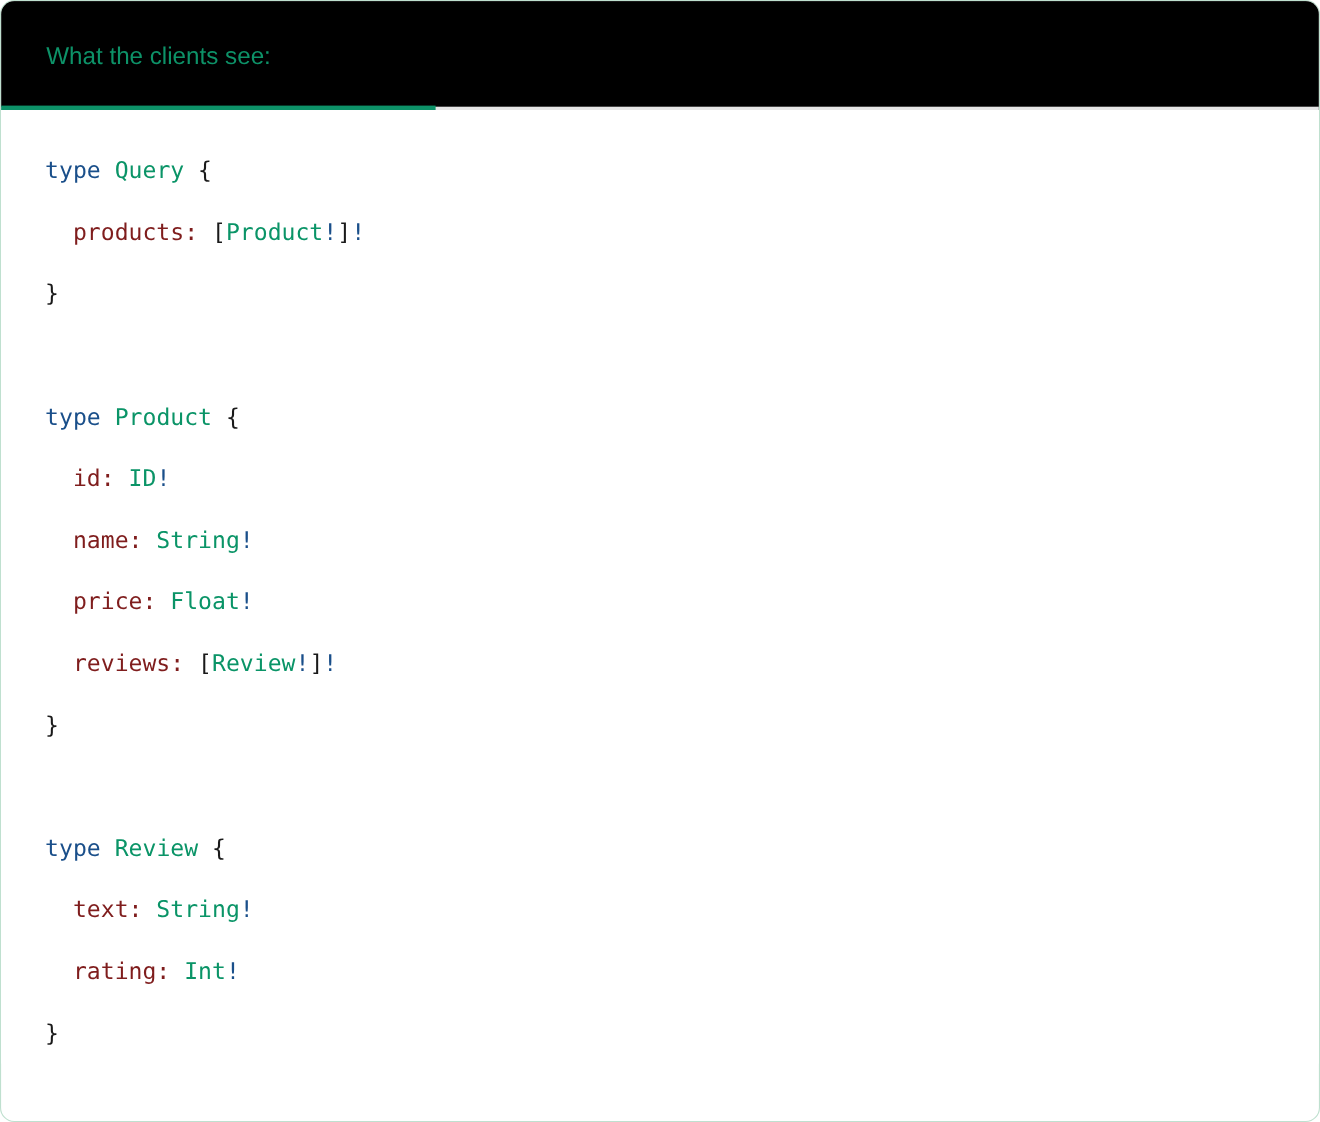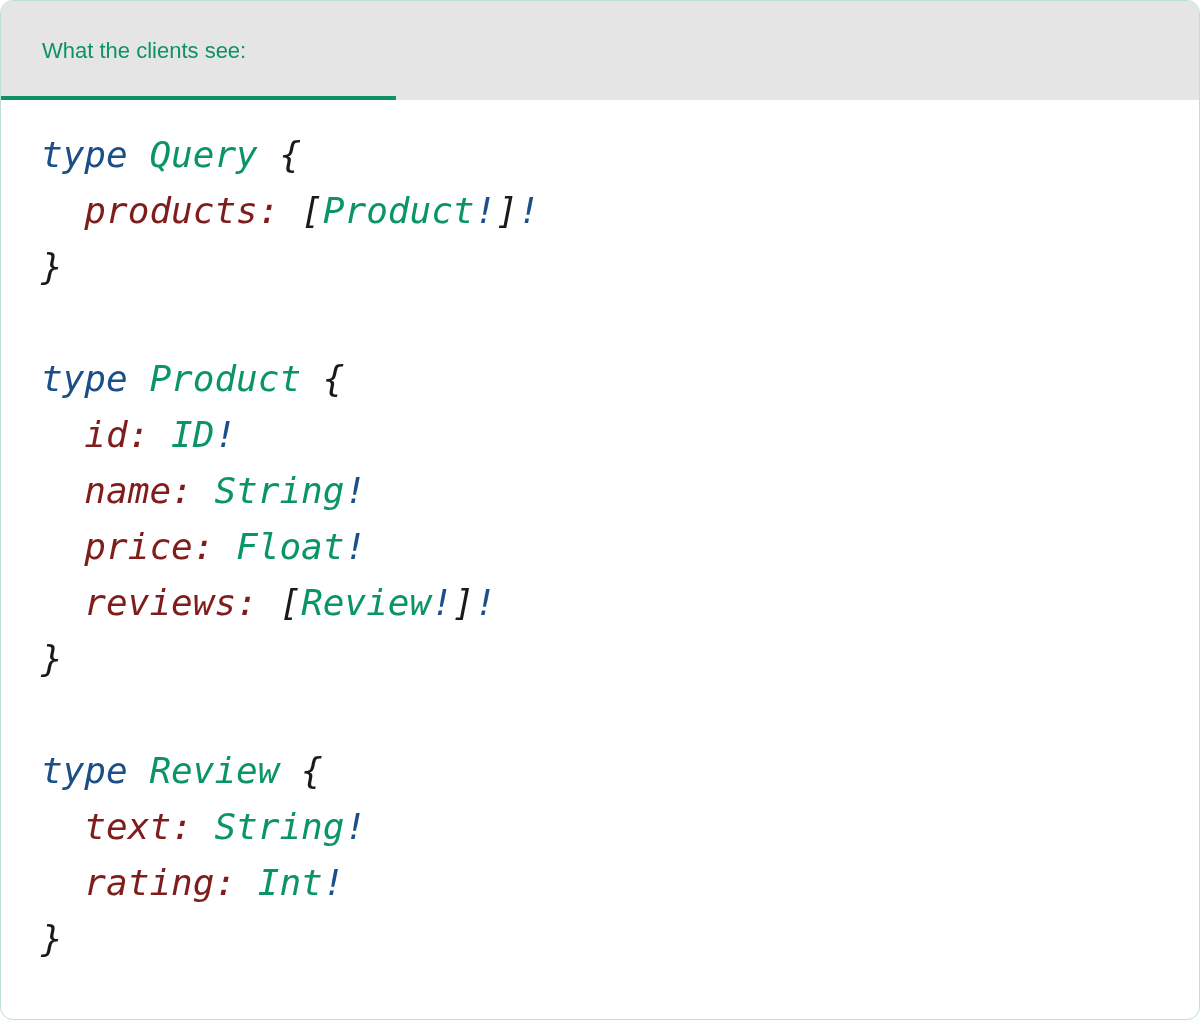--- a/index.html
+++ b/index.html
@@ -23,21 +23,21 @@
     border: 1px solid #bfe0cf;
     border-radius: 13px;
     overflow: hidden;
   }
 
   
   .tabbar {
     position: relative;
     box-sizing: border-box;
     height: 99px;
-    background: #e5e5e5;
+    background: #000000;
     display: flex;
     align-items: center;
   }
   
   .tabbar::after {
     content: "";
     position: absolute;
     left: 0;
     right: 0;
     bottom: 0;
@@ -72,25 +72,24 @@
     height: 4px;
     background: #0d9268;
   }
 
   
   .code {
     box-sizing: border-box;
     padding: 27px 0 0 0;
     background: #ffffff;
     font-family: "DejaVu Sans Mono", "Liberation Mono", monospace;
-    font-size: 36px;
+    font-size: 21px;
     line-height: 56px;
     white-space: pre;
     color: #1a1a1a;
-    font-style: italic;
   }
   .code-line {
     height: 56px;
     padding-left: 40px;
     white-space: pre;
   }
   .code-line.blank {
     height: 56px;
   }
 

